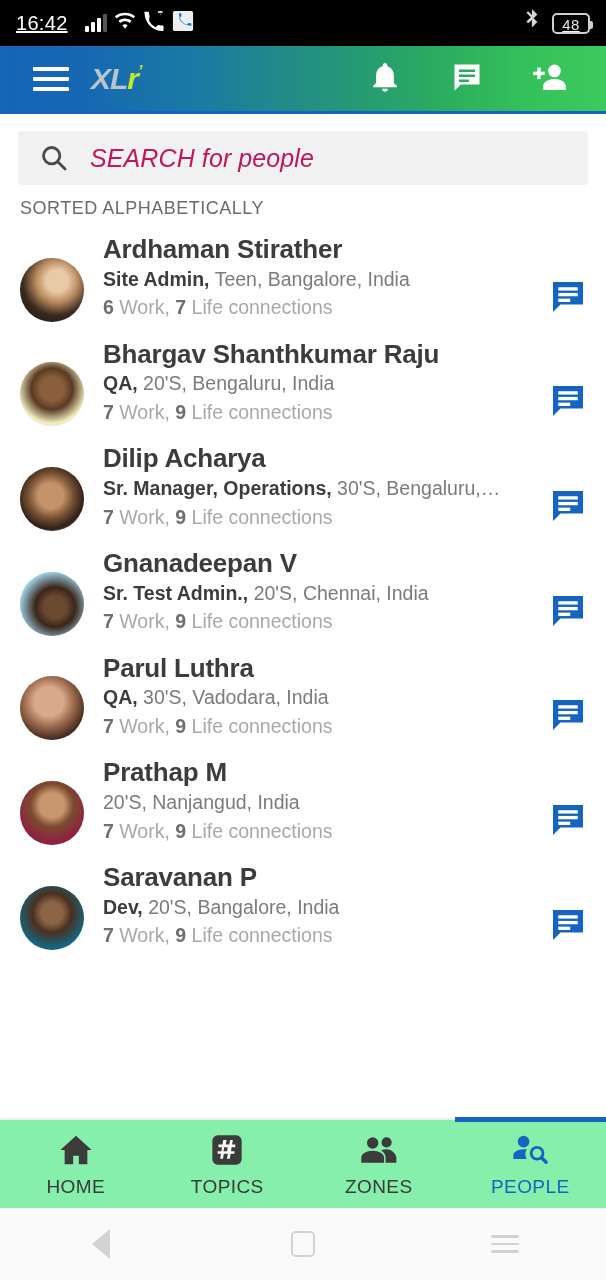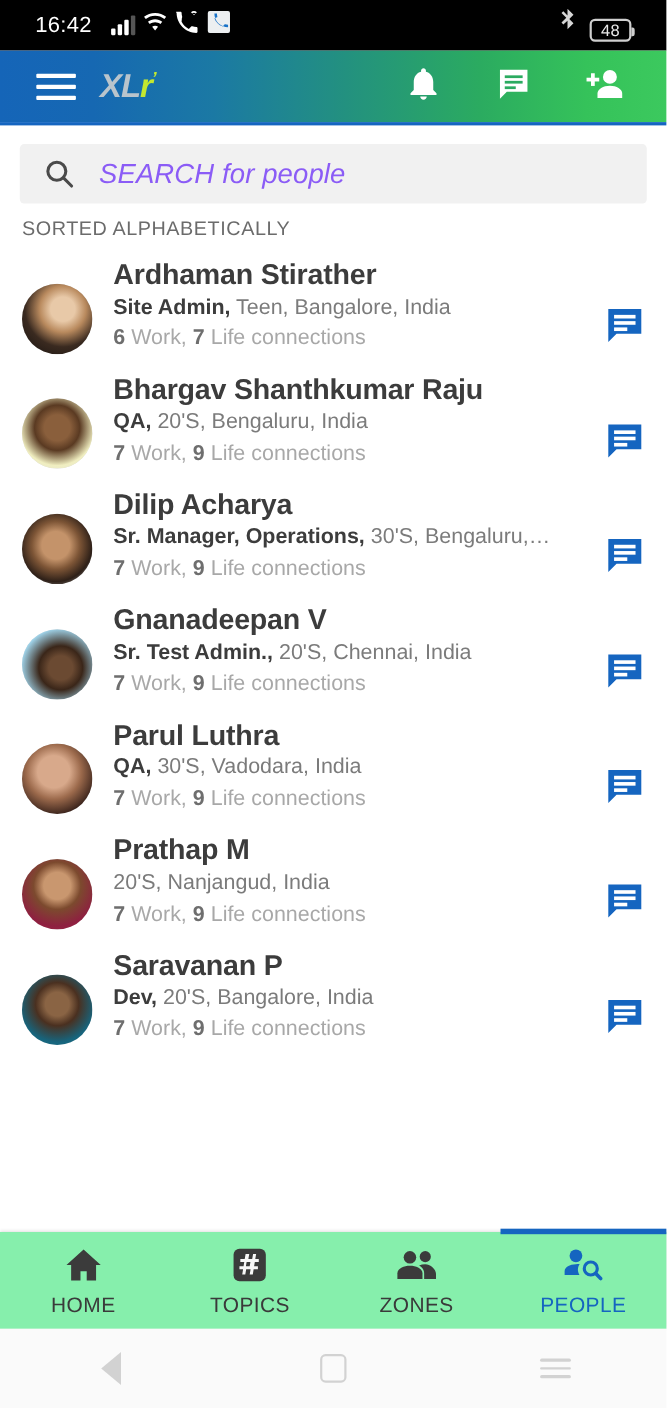--- a/index.html
+++ b/index.html
@@ -7,27 +7,27 @@
     width:606px; height:1280px;
     font-family:"Liberation Sans", sans-serif;
     background:#ffffff;
     overflow:hidden;
   }
   #app { position:relative; width:606px; height:1280px; background:#fff; }
 
   
   .statusbar {
     height:46px; background:#000; color:#fff;
-    display:flex; align-items:center; padding:0 32px;
-    font-size:20px; letter-spacing:0.3px;
+    display:flex; align-items:center; padding:0 16px;
+    font-size:20px; letter-spacing:0.3px;text-decoration:underline;
   }
   .sb-time { font-size:20px; font-weight:400; margin-right:10px; color:#fff; }
   .sb-left { display:flex; align-items:center; gap:7px; }
   .sb-spacer { flex:1; }
-  .sb-right { display:flex; align-items:flex-end; gap:10px; }
+  .sb-right { display:flex; align-items:center; gap:10px; }
   .sig { display:flex; align-items:flex-end; gap:2px; height:18px; }
   .sig i { width:4px; background:#fff; display:block; border-radius:1px; }
   .sig i:nth-child(1){ height:6px; }
   .sig i:nth-child(2){ height:10px; }
   .sig i:nth-child(3){ height:14px; }
   .sig i:nth-child(4){ height:18px; background:#555; }
   .batt {
     border:2px solid #cfcfcf; border-radius:5px; padding:0 5px;
     font-size:15px; line-height:19px; height:21px; color:#e8e8e8;
     position:relative; min-width:38px; text-align:center;
@@ -57,21 +57,21 @@
 
   
   .search-wrap { padding:17px 18px 0 18px; }
   .searchbar {
     height:54px; background:#f1f1f1; border-radius:4px;
     display:flex; align-items:center; padding:0 22px;
   }
   .search-icon { margin-right:22px; display:flex; }
   .search-icon svg { stroke:#4a4a4a; fill:none; stroke-width:2.4; }
   .search-ph {
-    font-size:25px; color:#8b5cf6; font-style:italic; font-weight:400;
+    font-size:25px; color:#be185d; font-style:italic; font-weight:400;
     letter-spacing:0.1px; white-space:nowrap;
   }
 
   .sorted-label {
     padding:13px 0 6px 20px; font-size:18px; color:#6b6b6b;
     letter-spacing:0.5px;
   }
 
   
   .people-list { padding:0; }

